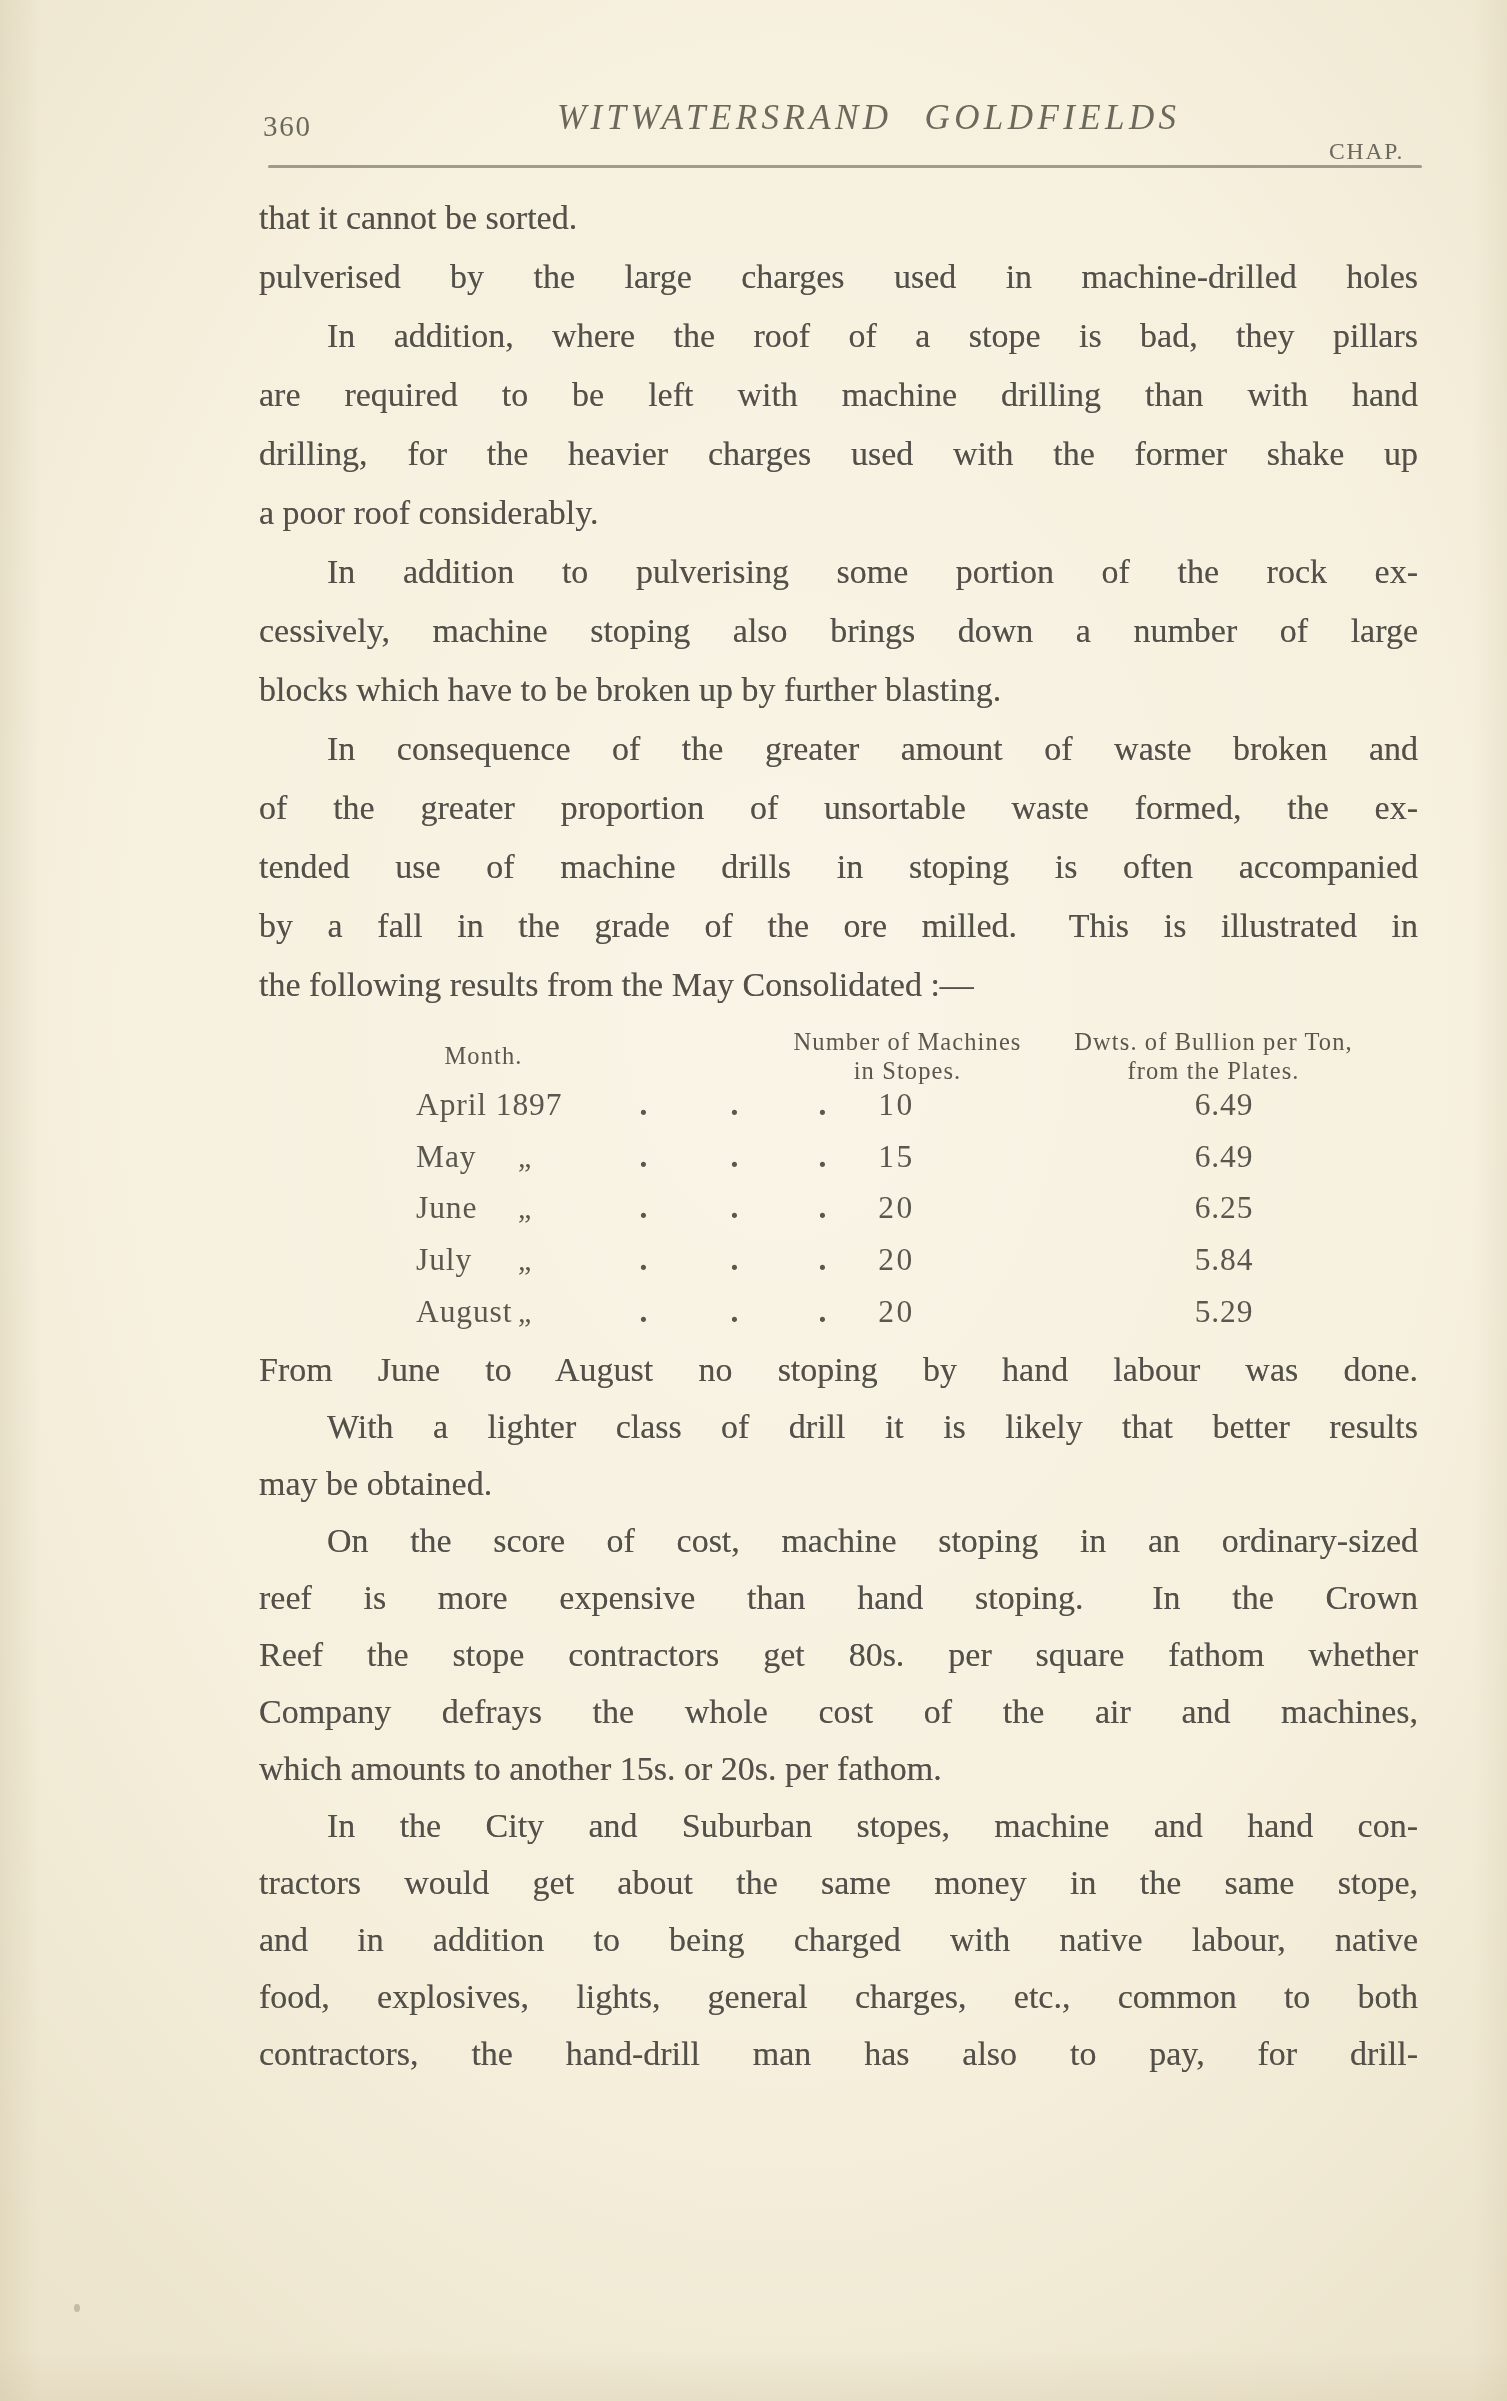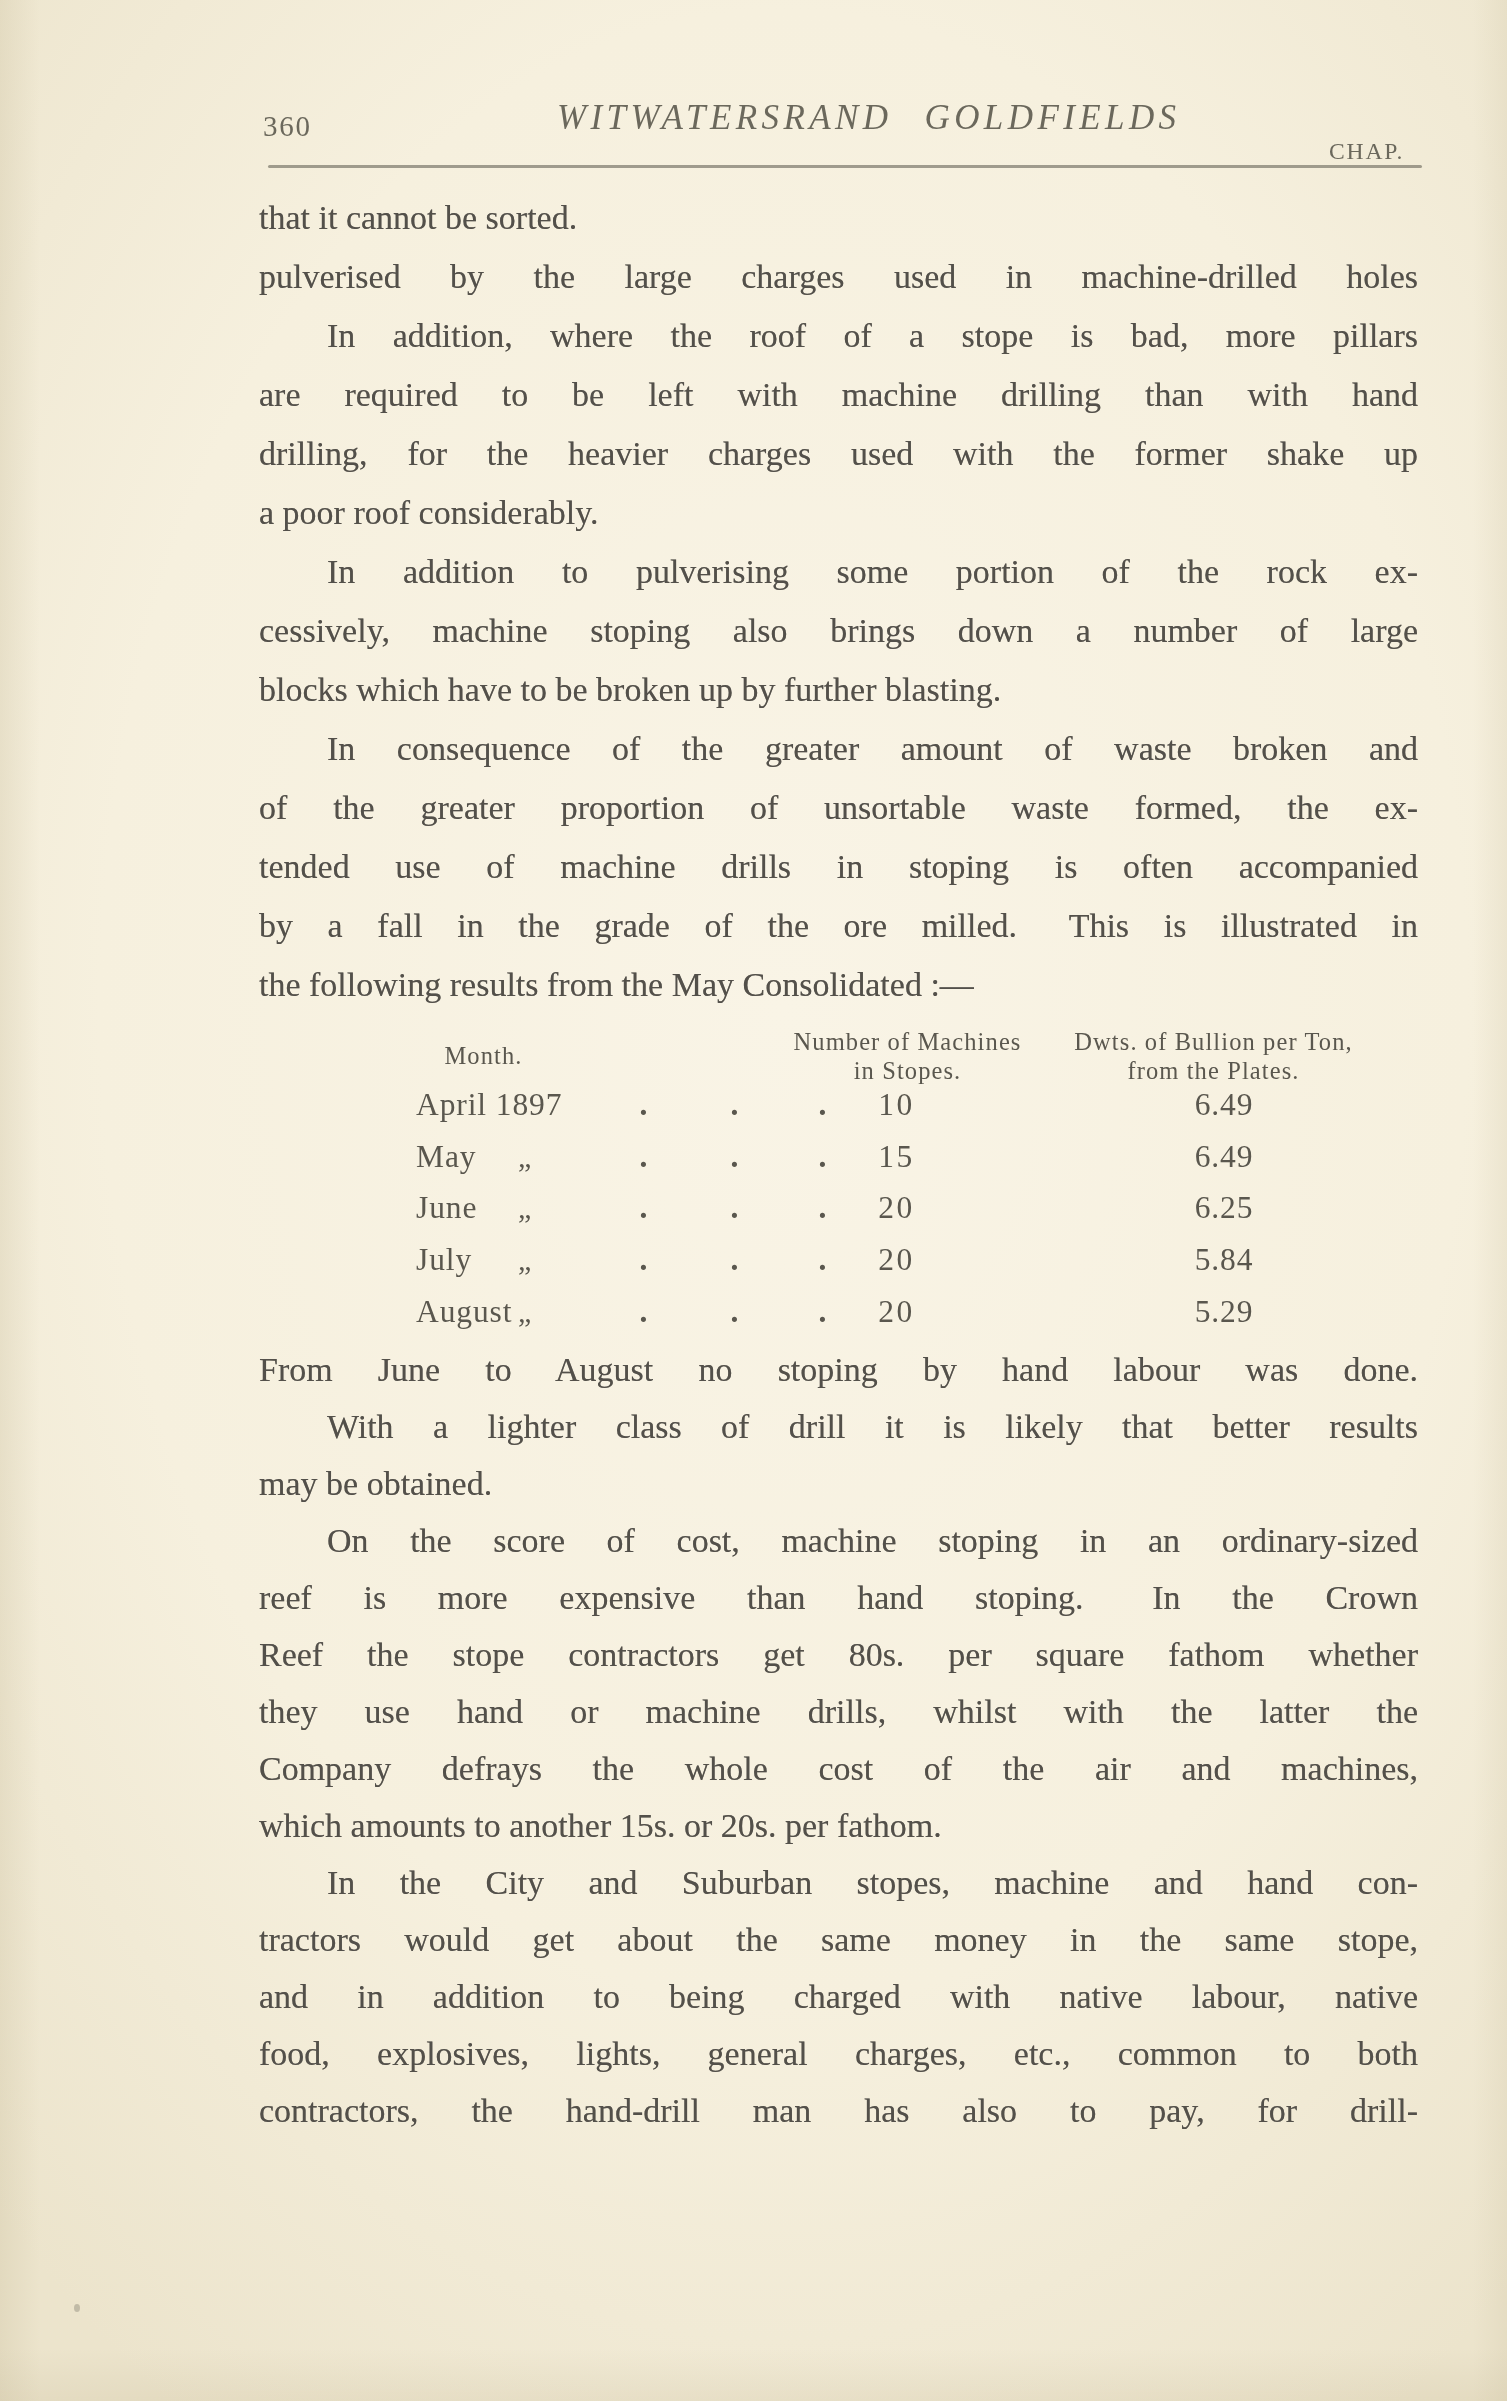--- a/index.html
+++ b/index.html
@@ -66,21 +66,21 @@
 <div class="edge-shade-bottom"></div>
 
 <div class="folio">360</div>
 <div class="running-title">WITWATERSRAND GOLDFIELDS</div>
 <div class="chapter">CHAP.</div>
 <div class="head-rule"></div>
 
 <div class="textblock" id="body-top">
     <div class="line last">that it cannot be sorted.</div>
     <div class="line">pulverised by the large charges used in machine-drilled holes</div>
-    <div class="line indent">In addition, where the roof of a stope is bad, more pillars</div>
+    <div class="line indent">In addition, where the roof of a stope is bad, they pillars</div>
     <div class="line">are required to be left with machine drilling than with hand</div>
     <div class="line">drilling, for the heavier charges used with the former shake up</div>
     <div class="line last">a poor roof considerably.</div>
     <div class="line indent">In addition to pulverising some portion of the rock ex-</div>
     <div class="line">cessively, machine stoping also brings down a number of large</div>
     <div class="line last">blocks which have to be broken up by further blasting.</div>
     <div class="line indent">In consequence of the greater amount of waste broken and</div>
     <div class="line">of the greater proportion of unsortable waste formed, the ex-</div>
     <div class="line">tended use of machine drills in stoping is often accompanied</div>
     <div class="line">by a fall in the grade of the ore milled.  This is illustrated in</div>
@@ -141,21 +141,20 @@
     </div>
 </div>
 
 <div class="textblock" id="body-bottom">
     <div class="line">From June to August no stoping by hand labour was done.</div>
     <div class="line indent">With a lighter class of drill it is likely that better results</div>
     <div class="line last">may be obtained.</div>
     <div class="line indent">On the score of cost, machine stoping in an ordinary-sized</div>
     <div class="line">reef is more expensive than hand stoping.  In the Crown</div>
     <div class="line">Reef the stope contractors get 80s. per square fathom whether</div>
-    <div class="line">they use hand or machine drills, whilst with the latter the</div>
     <div class="line">Company defrays the whole cost of the air and machines,</div>
     <div class="line last">which amounts to another 15s. or 20s. per fathom.</div>
     <div class="line indent">In the City and Suburban stopes, machine and hand con-</div>
     <div class="line">tractors would get about the same money in the same stope,</div>
     <div class="line">and in addition to being charged with native labour, native</div>
     <div class="line">food, explosives, lights, general charges, etc., common to both</div>
     <div class="line">contractors, the hand-drill man has also to pay, for drill-</div>
   </div>
 
 <div class="speck"></div>

